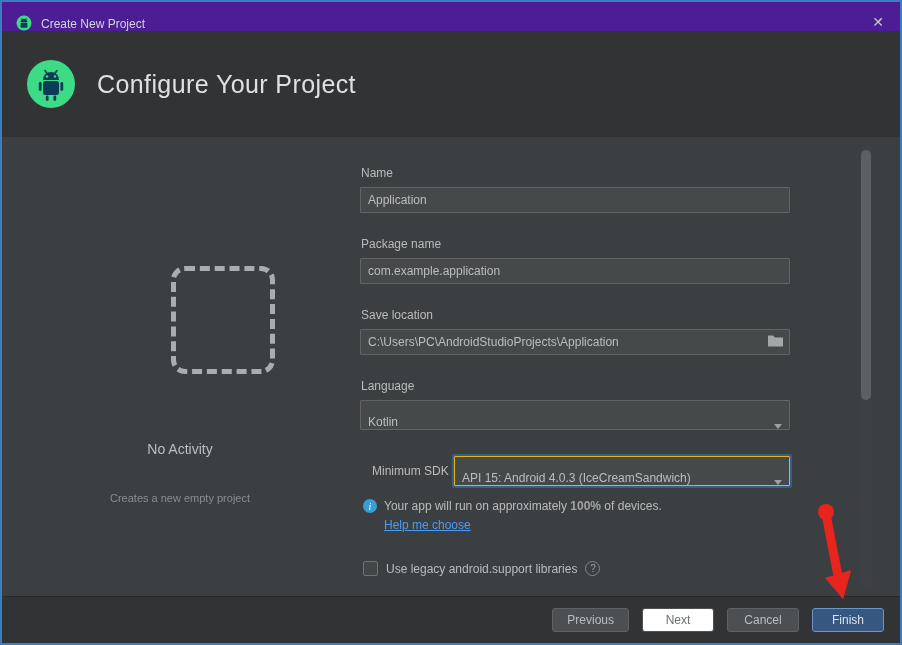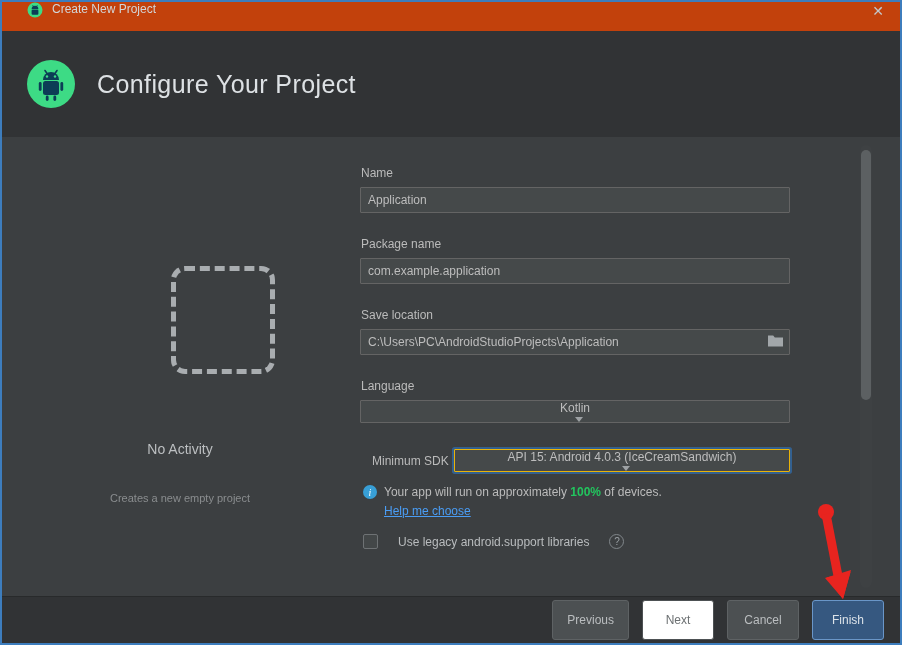--- a/index.html
+++ b/index.html
@@ -12,23 +12,23 @@
   }
   .window {
     position: absolute; inset: 0;
     border: 2px solid #3d7dbd;
     background: #3c3f41;
     display: flex; flex-direction: column;
   }
   
   .titlebar {
     height: 29px; flex: 0 0 29px;
-    background: #c2410c;
-    display: flex; align-items: flex-start;
-    padding: 0 12px 0 25px; gap: 9px;
+    background: #4c1d95;
+    display: flex; align-items: flex-end;
+    padding: 0 12px 0 14px; gap: 9px;
   }
   .tb-icon { width: 16px; height: 16px; display: inline-flex; }
   .tb-title { font-size: 12px; color: #d2d6d9; }
   .tb-close {
     margin-left: auto; color: #c3c8cc; font-size: 14px; line-height: 1;
     cursor: pointer; padding: 2px 4px;
   }
   
   .header {
     height: 106px; flex: 0 0 106px;
@@ -69,54 +69,53 @@
     color: #bdbdbd; font-size: 12px; padding: 0 7px;
     font-family: "Liberation Sans", sans-serif;
     outline: none;
   }
   .input-wrap { position: relative; }
   .folder-btn {
     position: absolute; right: 6px; top: 4px; width: 17px; height: 15px;
     display: inline-flex; align-items: center; cursor: pointer;
   }
   .fselect {
-    height: 23px; background: #45494a; border: 1px solid #646464; border-radius: 1px;
+    height: 30px; background: #45494a; border: 1px solid #646464; border-radius: 1px;
     color: #bdbdbd; font-size: 12px; padding: 0 7px;
-    display: flex; align-items: center; justify-content: space-between;
-    cursor: pointer;
-    flex-direction: column;
+    display: flex; align-items: flex-end; justify-content: space-between;
+    cursor: pointer;
   }
   .chev {
     width: 0; height: 0; margin-left: 8px;
     border-left: 4px solid transparent; border-right: 4px solid transparent;
     border-top: 5px solid #9da1a4;
   }
   .sdk-row { display: flex; align-items: center; margin-top: 26px; margin-left: 12px; }
   .sdk-row .flabel { margin: 0; flex: 0 0 82px; }
   .sdk-row .fselect { flex: 1; }
   .fselect.focused {
     border: 1px solid #eab308;
     box-shadow: 0 0 0 2px #33608f;
   }
   .info-row {
     display: flex; align-items: center; gap: 7px;
     margin: 13px 0 0 3px; font-size: 12px; color: #bbbbbb;
   }
-  .info-row b { color: #22c55e; font-weight: 700; }
+  .info-row b { color: #a3a3a3; font-weight: 700; }
   .info-icon {
     width: 14px; height: 14px; flex: 0 0 14px; border-radius: 50%;
     background: #389fd6; color: #ffffff;
     font-size: 10px; font-style: italic; font-family: "Liberation Serif", serif;
     display: inline-flex; align-items: center; justify-content: center;
   }
   .help-link {
     display: inline-block; margin: 5px 0 0 24px;
     color: #4a9df5; font-size: 12px; text-decoration: underline; cursor: pointer;
   }
-  .check-row { display: flex; align-items: center; gap: 20px; margin: 15px 0 0 3px; }
+  .check-row { display: flex; align-items: center; gap: 8px; margin: 28px 0 0 3px; }
   .checkbox {
     width: 15px; height: 15px; flex: 0 0 15px;
     background: #434748; border: 1px solid #6e7274; border-radius: 2px;
     cursor: pointer;
   }
   .check-label { font-size: 12px; color: #b9bcbe; }
   .help-circle {
     width: 15px; height: 15px; flex: 0 0 15px; border-radius: 50%;
     border: 1px solid #81878b; color: #9aa0a4; font-size: 10px;
     display: inline-flex; align-items: center; justify-content: center;
@@ -132,21 +131,21 @@
     background: #5c6062; border-radius: 5px;
   }
   
   .footer {
     height: 47px; flex: 0 0 47px;
     background: #313335; border-top: 1px solid #282a2b;
     display: flex; align-items: center; justify-content: flex-end;
     gap: 13px; padding-right: 16px;
   }
   .btn {
-    height: 40px; min-width: 72px; padding: 0 14px;
+    height: 24px; min-width: 72px; padding: 0 14px;
     background: #4c5052; border: 1px solid #5e6264; border-radius: 3px;
     color: #bbbec0; font-size: 12px;
     font-family: "Liberation Sans", sans-serif;
     display: inline-flex; align-items: center; justify-content: center;
     cursor: pointer;
   }
   .btn.disabled { background: #ffffff; border-color: #4d5153; color: #6c7072; cursor: default; }
   .btn.primary {
     background: #365880; border-color: #6a96c8; color: #dbe2e8;
   }

